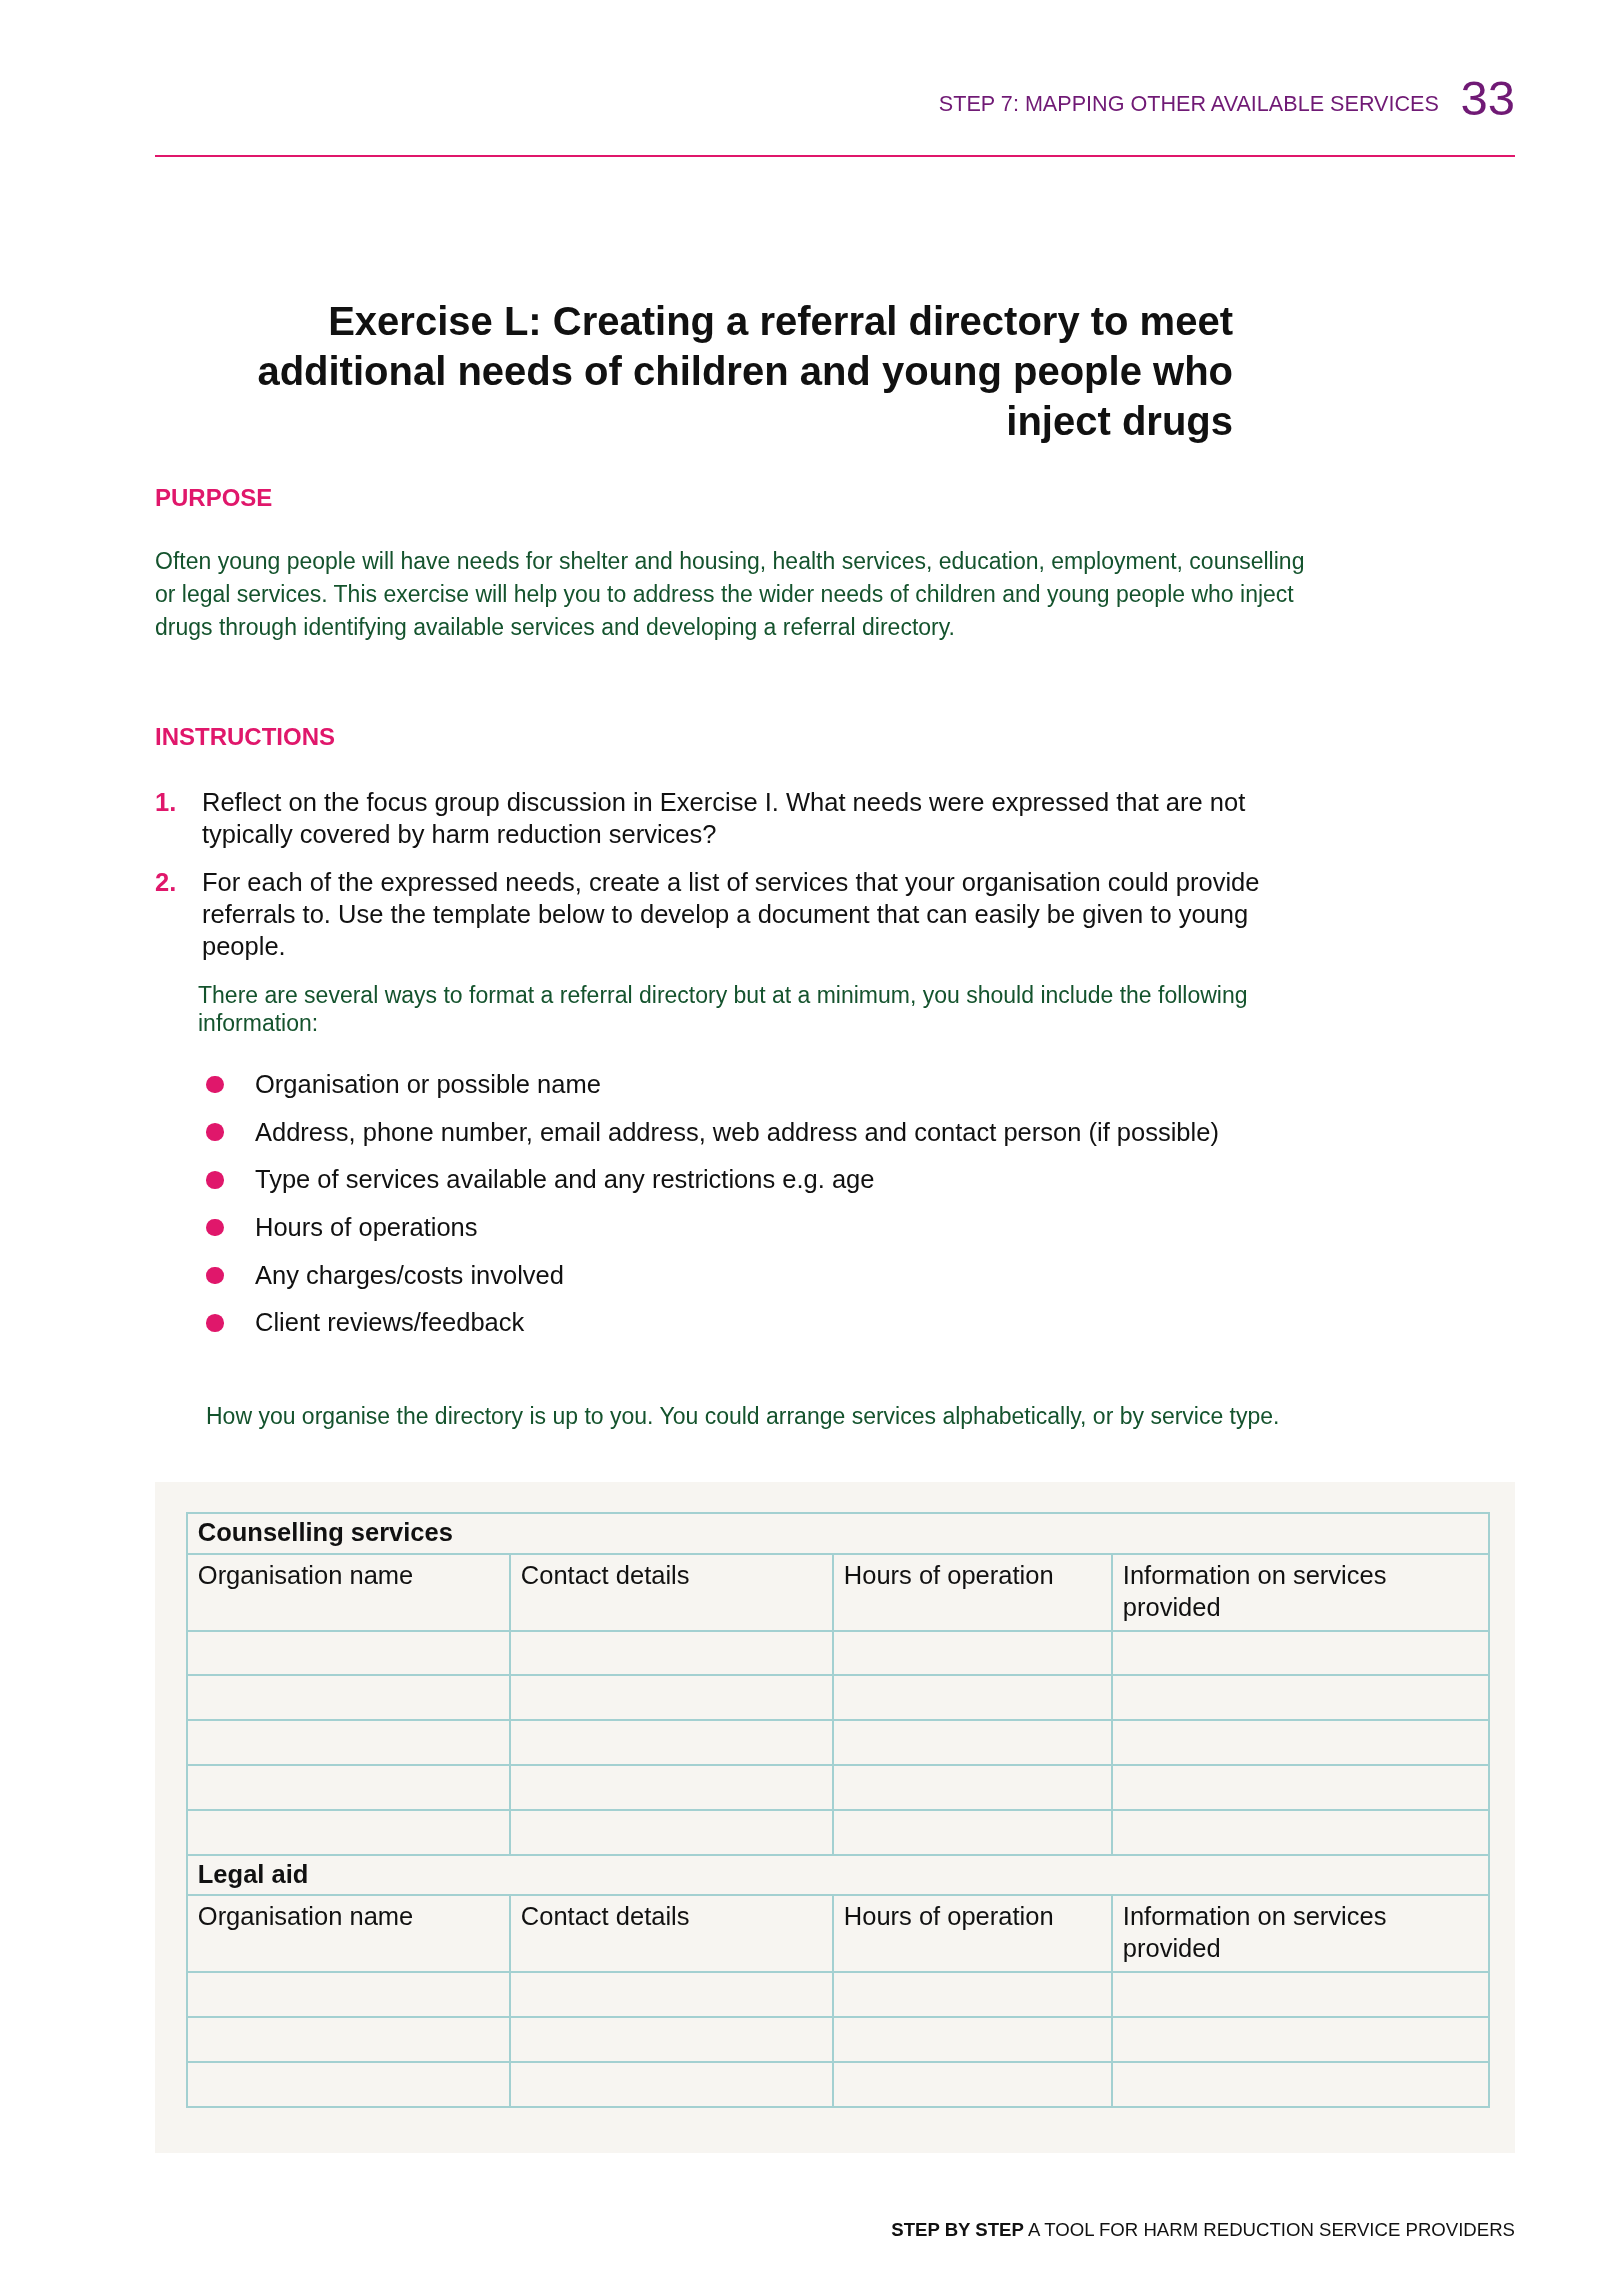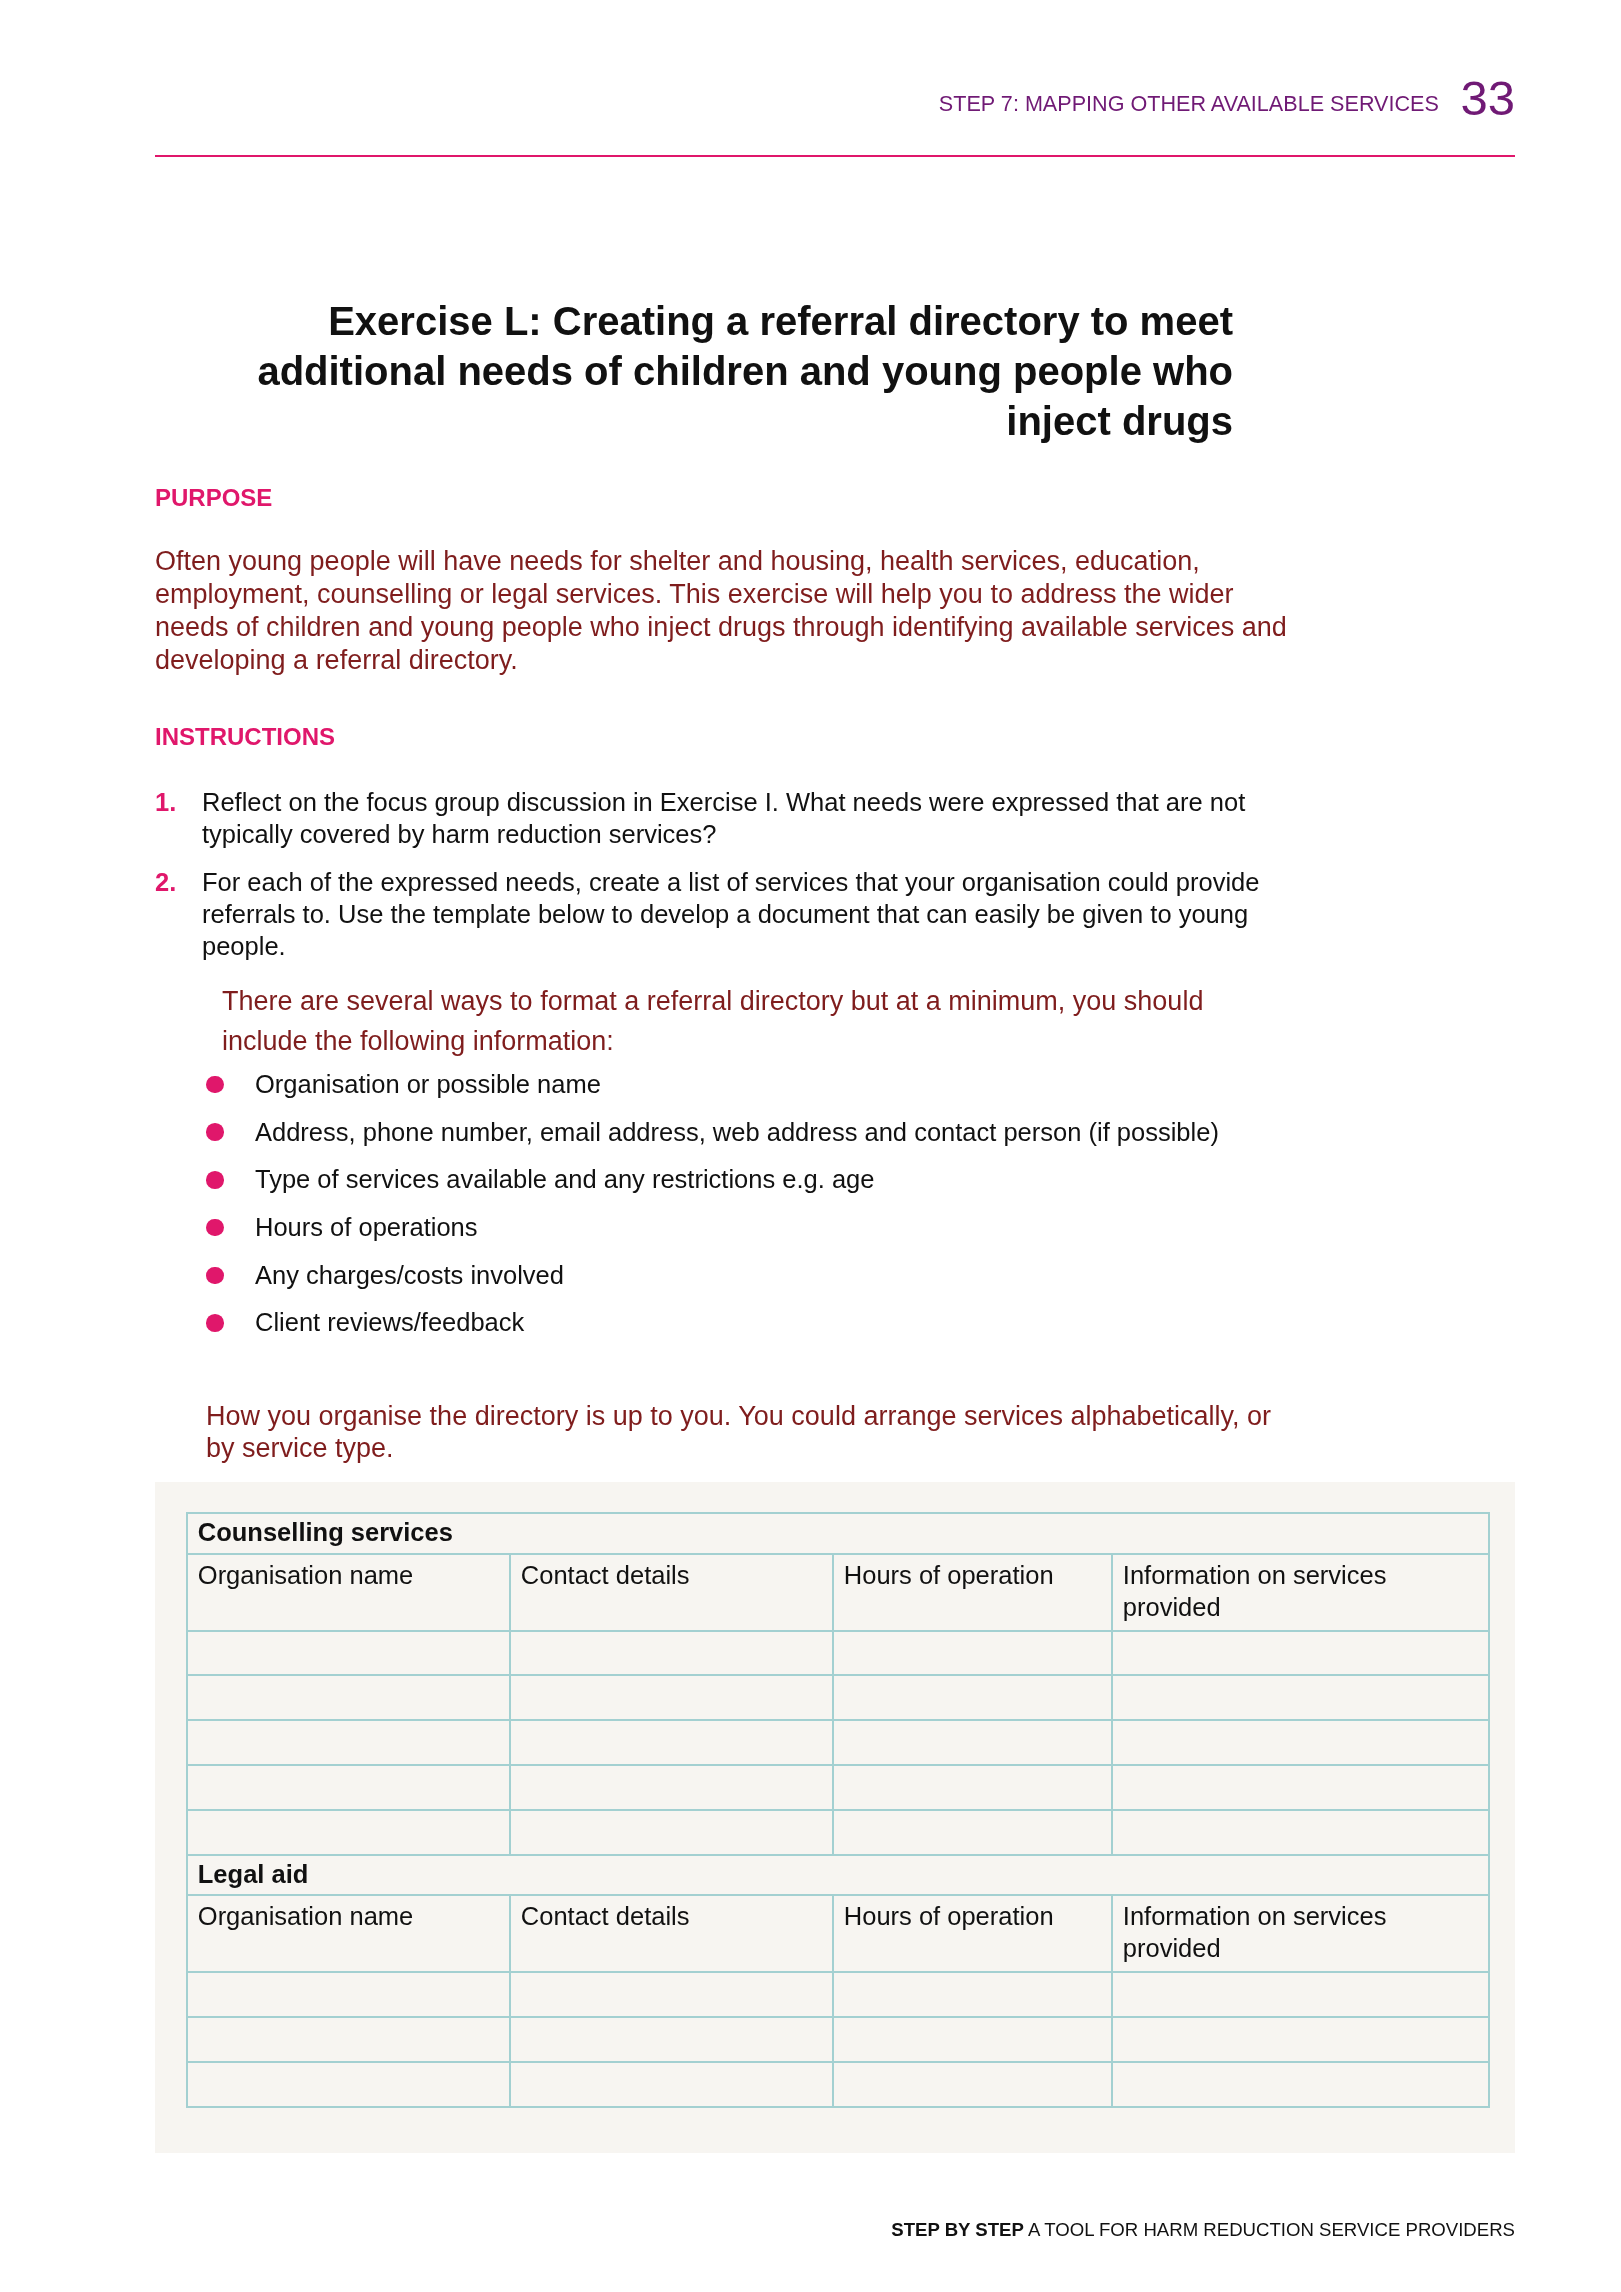--- a/index.html
+++ b/index.html
@@ -22,21 +22,21 @@
   .title {
     position: absolute; left: 155px; top: 296px; width: 1078px;
     font-size: 40px; line-height: 50px; font-weight: bold; margin: 0; color: #111; text-align: right;
   }
   .heading {
     position: absolute; left: 155px; margin: 0;
     font-size: 24px; font-weight: bold; color: #e0176b;
   }
   .para {
     position: absolute; left: 155px; width: 1157px;
-    font-size: 27px; line-height: 33px; margin: 0; color: #7f1d1d;
+    font-size: 23px; line-height: 33px; margin: 0; color: #14532d;
   }
   .num-item {
     position: absolute; left: 155px; width: 1157px;
     font-size: 25.5px; line-height: 32px;
   }
   .num-item .num {
     position: absolute; left: 0; top: 0; color: #e0176b; font-weight: bold;
   }
   .num-item .txt { margin-left: 47px; display: block; }
   .bullets { position: absolute; left: 206px; top: 1068px; margin: 0; padding: 0; list-style: none; width: 1078px; }
@@ -83,21 +83,21 @@
 
 <div class="num-item" style="top:786px">
   <span class="num">1.</span>
   <span class="txt">Reflect on the focus group discussion in Exercise I. What needs were expressed that are not typically covered by harm reduction services?</span>
 </div>
 <div class="num-item" style="top:866px">
   <span class="num">2.</span>
   <span class="txt">For each of the expressed needs, create a list of services that your organisation could provide referrals to. Use the template below to develop a document that can easily be given to young people.</span>
 </div>
 
-<p class="para" style="top:981px;left:222px;width:1068px;line-height:40px">There are several ways to format a referral directory but at a minimum, you should include the following information:</p>
+<p class="para" style="top:981px;left:198px;width:1068px;line-height:28px">There are several ways to format a referral directory but at a minimum, you should include the following information:</p>
 
 <ul class="bullets">
   <li><span class="dot"></span><span>Organisation or possible name</span></li>
   <li><span class="dot"></span><span>Address, phone number, email address, web address and contact person (if possible)</span></li>
   <li><span class="dot"></span><span>Type of services available and any restrictions e.g. age</span></li>
   <li><span class="dot"></span><span>Hours of operations</span></li>
   <li><span class="dot"></span><span>Any charges/costs involved</span></li>
   <li><span class="dot"></span><span>Client reviews/feedback</span></li>
 </ul>
 

